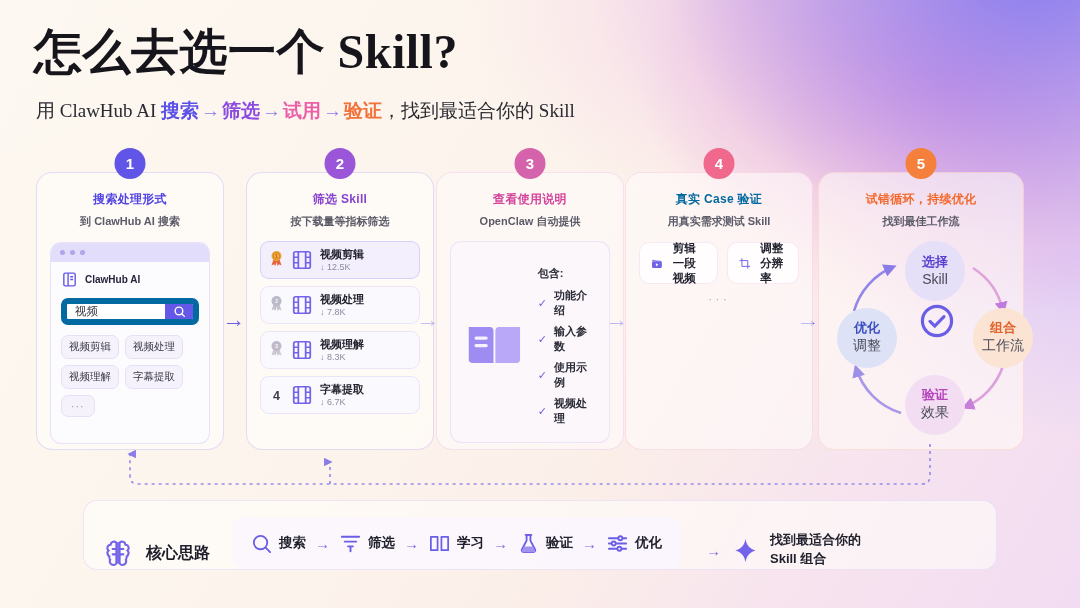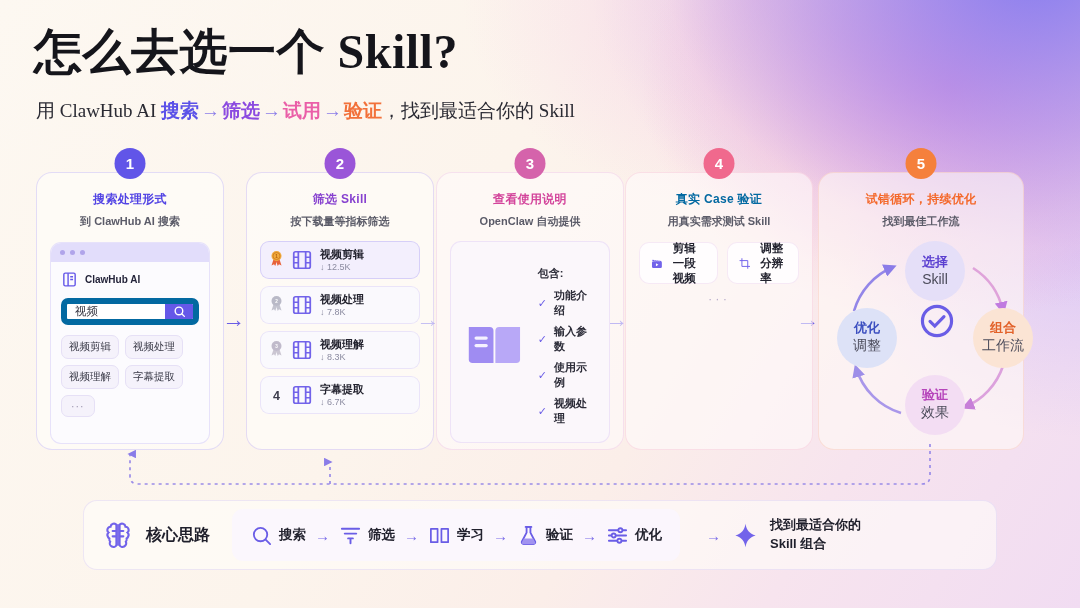--- a/index.html
+++ b/index.html
@@ -161,21 +161,21 @@
   .center { position: absolute; left: 86px; top: 67px; z-index: 2; }
 
   
   .feedback { position: absolute; left: 0; top: 440px; width: 1080px; height: 62px; }
 
   
   .bottom {
     position: absolute; left: 83px; top: 500px; width: 914px; height: 70px;
     border-radius: 14px; background: rgba(255,253,250,0.60);
     border: 1px solid rgba(205,190,240,0.35);
-    display: flex; align-items: center; padding: 0 18px;
+    display: flex; align-items: flex-end; padding: 0 18px;
   }
   .bcore { display: flex; align-items: center; gap: 12px; flex: none; }
   .bcore .lbl { font-size: 16px; font-weight: 700; color: #1f1f2b; }
   .pipe {
     margin-left: 22px; height: 52px; flex: none;
     background: rgba(250,246,255,0.78); border-radius: 11px;
     display: flex; align-items: center; gap: 9px; padding: 0 18px;
   }
   .pstep { display: flex; align-items: center; gap: 6px; }
   .pstep .pl { font-size: 13.5px; font-weight: 700; color: #22222e; }

